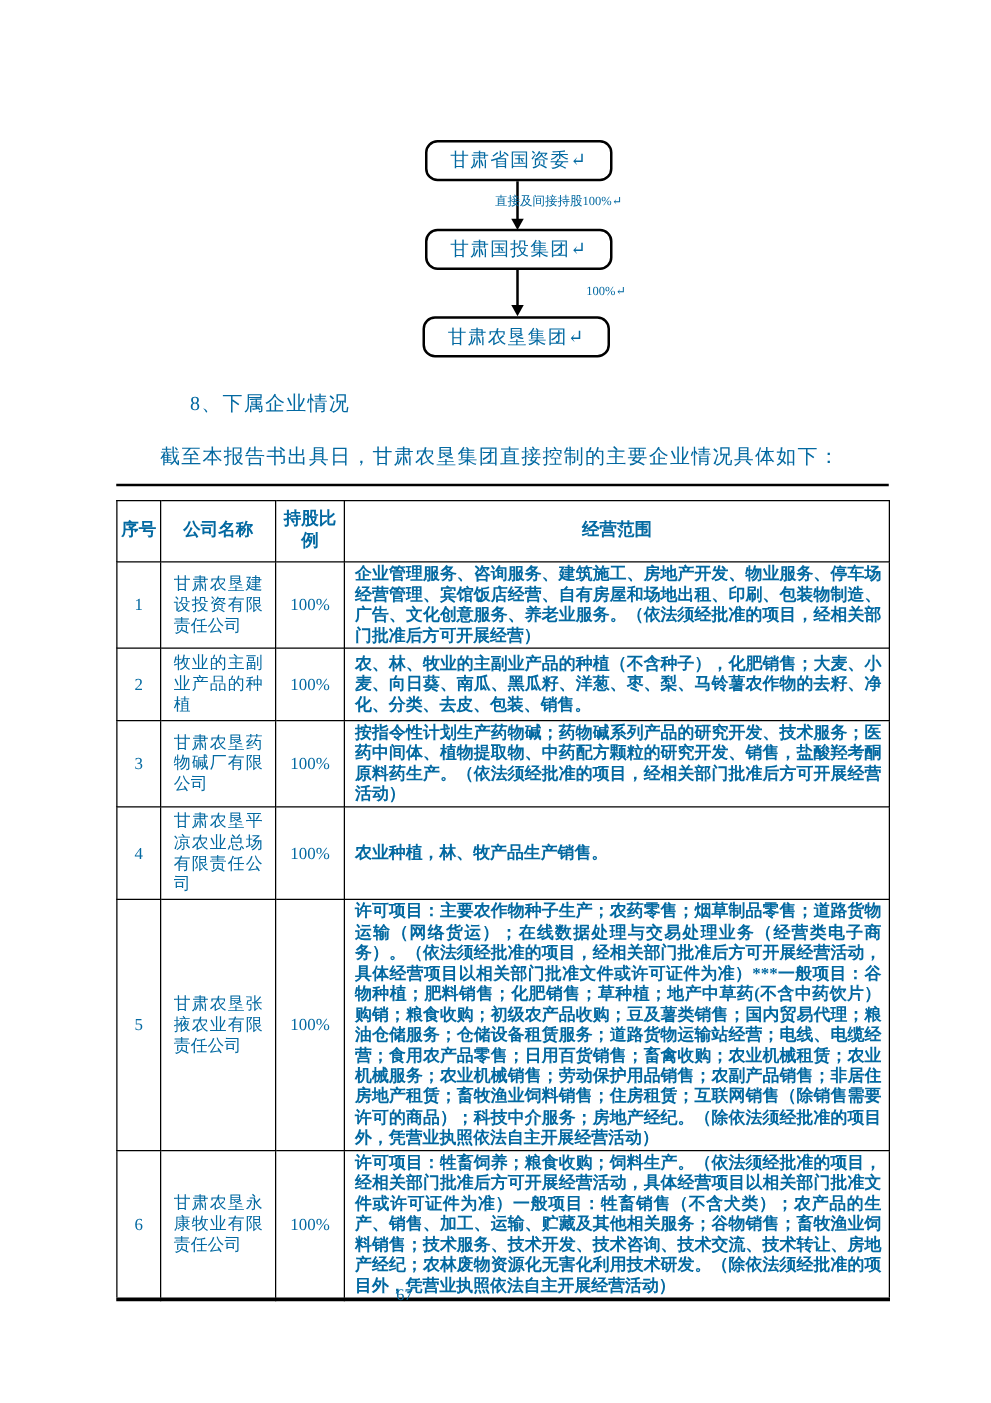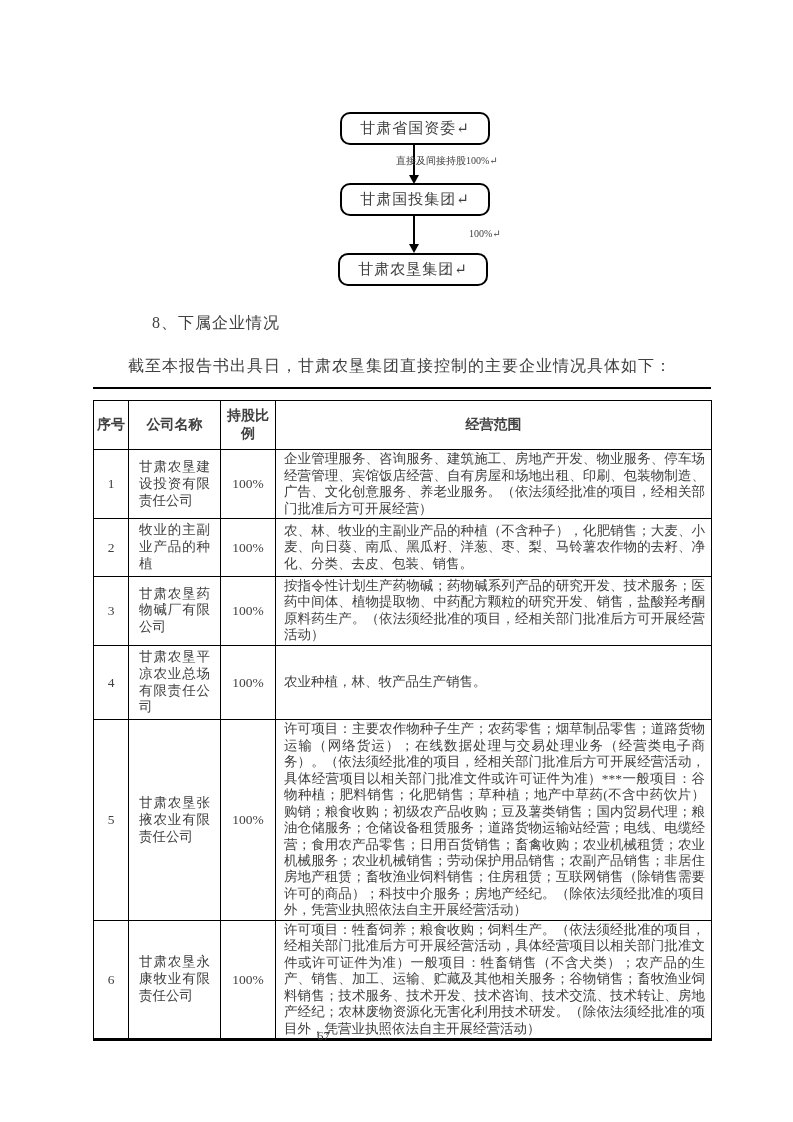--- a/index.html
+++ b/index.html
@@ -2,21 +2,21 @@
 <html><head>
 <meta charset="utf-8">
 <style>
   html, body { margin: 0; padding: 0; background: #ffffff; }
   .page {
     position: relative;
     width: 793px;
     height: 1122px;
     background: #ffffff;
     font-family: "Liberation Serif", "DejaVu Serif", serif;
-    color: #404040;
+    color: #0369a1;
     overflow: hidden;
   }
 
   
   .org-node {
     position: absolute;
     width: 150px;
     height: 33px;
     border: 2px solid #000;
     border-radius: 10px;
@@ -125,20 +125,21 @@
     vertical-align: middle;
     font-size: 13.5px;
     padding: 2px;
   }
   td.c-scope {
     font-size: 13.5px;
     vertical-align: middle;
     text-align: justify;
     padding: 1px 6px 1px 8px;
     line-height: 1.22;
+    font-weight: bold;
   }
 
   
   .page-number {
     position: absolute;
     left: 0;
     top: 1028px;
     width: 647px;
     text-align: center;
     font-size: 13px;

